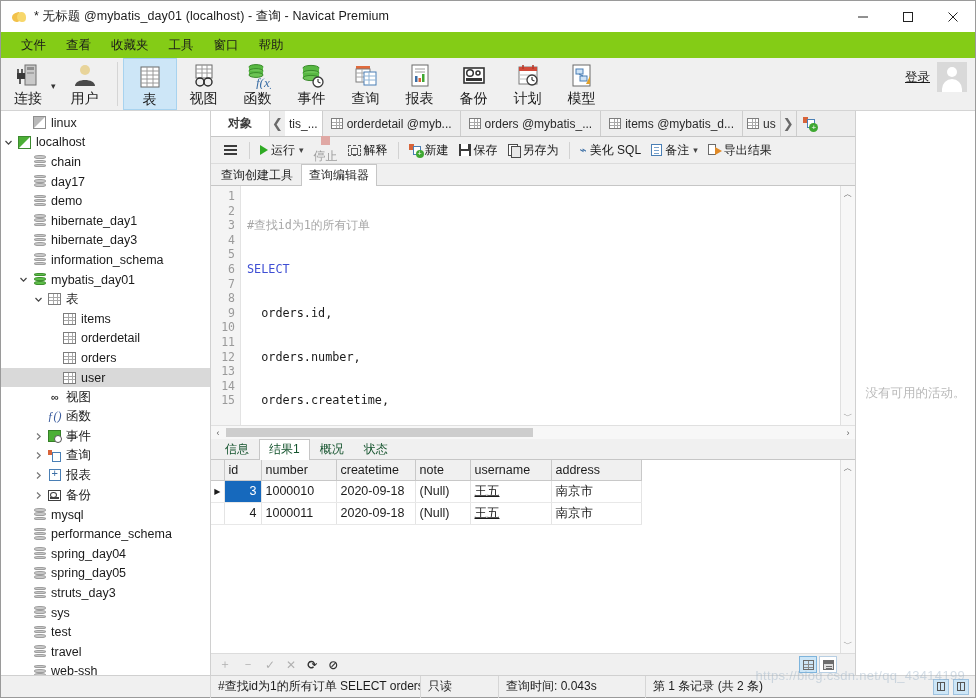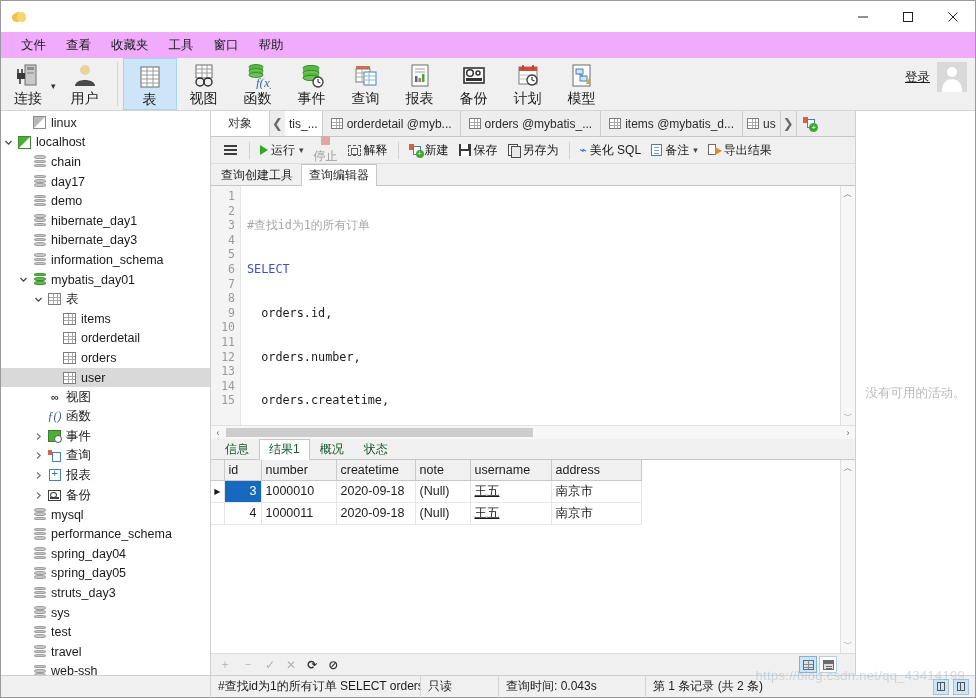--- a/index.html
+++ b/index.html
@@ -48,21 +48,21 @@
   .wc {
     width: 45px; height: 31px;
     display: flex; align-items: center; justify-content: center;
     color: #222; font-size: 13px;
   }
   .wc svg { display: block; }
 
   
   .menubar {
     height: 26px; min-height: 26px;
-    background: #f0abfc;
+    background: #84cc16;
     display: flex; align-items: center;
     padding-left: 10px;
     border-bottom: 0;
   }
   .menu-item {
     padding: 3px 10px; font-size: 12.5px; color: #1b1b1b;
   }
 
   
   .ribbon {
@@ -216,21 +216,21 @@
   }
   .tab {
     display: flex; align-items: center; gap: 4px;
     padding: 0 8px; font-size: 12px; color: #2b2b2b;
     border-right: 1px solid #cdcdcd;
     white-space: nowrap; overflow: hidden;
     background: #ededed;
   }
   .tab.obj {
     background: #ffffff; border-right: 1px solid #cdcdcd;
-    padding: 0 17px; color: #3a3a3a;
+    padding: 0 17px; color: #3a3a3a; font-weight: bold;
   }
   .tab.active { background: #ffffff; }
   .tab-ico {
     width: 12px; height: 11px; border: 1px solid #7d7d7d; background: #fff;
     position: relative; flex: 0 0 auto;
   }
   .tab-ico::before {
     content: ""; position: absolute; left: 0; right: 0; top: 3px; height: 1px;
     background: #a9a9a9; box-shadow: 0 3px 0 #a9a9a9;
   }
@@ -507,20 +507,21 @@
 </head>
 <body>
 
 <div class="app">
 
   <div class="titlebar">
     <div class="title-icon">
       <div class="p1"></div>
         <div class="p2"></div>
     </div>
+    <div class="title-text">* 无标题 @mybatis_day01 (localhost) - 查询 - Navicat Premium</div>
     <div class="wincontrols">
       <div class="wc">
         <svg width="12" height="12" viewBox="0 0 12 12">
             <line x1="1" y1="6" x2="11" y2="6" stroke="#222" stroke-width="1"></line>
           </svg>
       </div>
       <div class="wc">
         <svg width="12" height="12" viewBox="0 0 12 12">
             <rect x="1.5" y="1.5" width="9" height="9" fill="none" stroke="#222" stroke-width="1"></rect>
           </svg>

